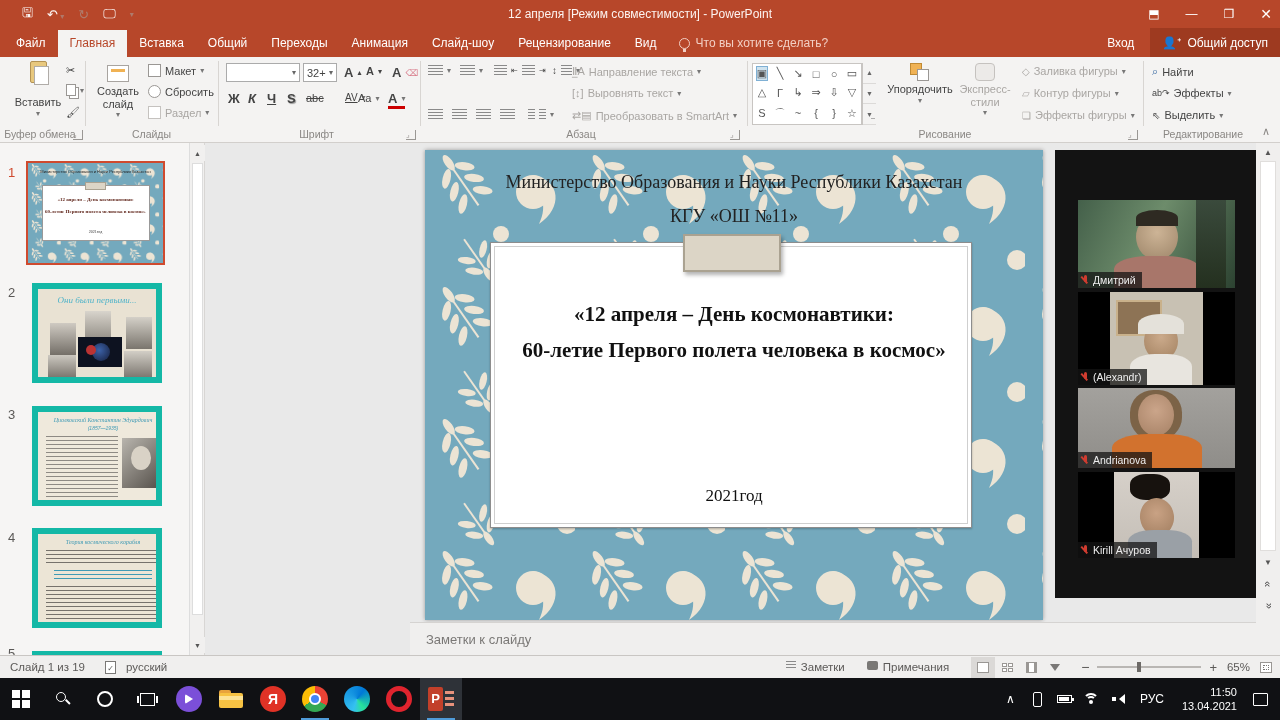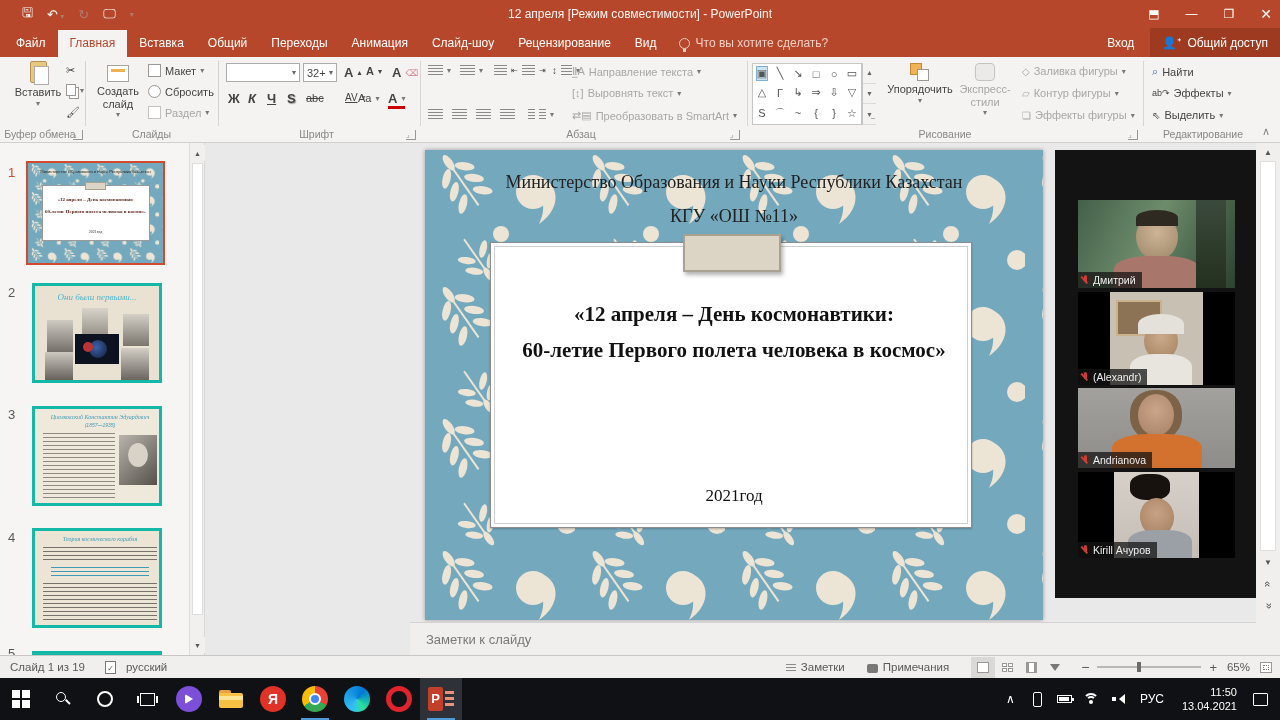--- a/index.html
+++ b/index.html
@@ -40,21 +40,21 @@
 .gal-scroll{position:absolute;width:14px;display:flex;flex-direction:column;border-left:1px solid #c8c5c2}
 .gal-scroll span{flex:1;display:flex;align-items:center;justify-content:center;font-size:7px;color:#666;background:#f4f3f2;border-bottom:1px solid #dcdad8}
 .clip-ico{width:17px;height:22px;background:#e8c87e;border:1px solid #b49354;border-radius:2px;position:relative}
 .clip-ico:after{content:"";position:absolute;left:3px;top:4px;width:13px;height:17px;background:#fff;border:1px solid #b0aca8}
 .slide-ico{width:22px;height:17px;background:#fff;border:1px solid #a8a4a0;position:relative}
 .slide-ico:after{content:"";position:absolute;left:3px;top:3px;right:3px;height:3px;background:#f0b254}
 .sq-ico{width:13px;height:13px;border:1px solid #9a9794;background:#fff;display:inline-block}
 
 .thumbs{position:absolute;left:0;top:143px;width:205px;height:512px;background:#f6f5f4;border-right:1px solid #d8d6d4}
 .tnum{position:absolute;left:8px;font-size:13px;color:#5a5856}
-.tframe{position:absolute;background:#fff;border:3px solid #14b8a6;overflow:hidden}
+.tframe{position:absolute;background:#fff;border:6px solid #14b8a6;overflow:hidden}
 .tframe.sel{border:2px solid #cf4a2e}
 .vscroll{position:absolute;width:15px;background:#f1f0ef;border-left:1px solid #ddd}
 .vbtn{width:15px;height:16px;display:flex;align-items:center;justify-content:center;font-size:7px;color:#555;background:#f1f0ef}
 .vtrack{position:absolute;left:2px;width:11px;background:#fff;border:1px solid #ddd}
 
 .editor{position:absolute;left:205px;top:143px;width:1075px;height:512px;background:#e9e9e9}
 .slide-canvas{position:absolute;left:220px;top:7px;width:618px;height:470px;box-shadow:0 0 4px rgba(0,0,0,.35);overflow:hidden;background:#74a9bd}
 .slide-head{position:absolute;left:0;width:100%;text-align:center;font-family:"Liberation Serif",serif;color:#222;font-size:18px}
 .tbox{position:absolute;left:65px;top:92px;width:482px;height:286px;background:#fff;border:1px solid #8d8d8d;box-shadow:0 1px 2px rgba(0,0,0,.25)}
 .tbox:after{content:"";position:absolute;inset:3px;border:1px solid #cfcfcf}
@@ -70,21 +70,21 @@
 .videos{position:absolute;left:1055px;top:150px;width:201px;height:448px;background:#131313}
 .vtile{position:absolute;left:23px;width:157px;overflow:hidden;background:#000}
 .vname{position:absolute;left:0;bottom:0;background:rgba(20,20,20,.75);color:#eee;font-size:10.5px;padding:2px 6px 2px 4px;display:flex;align-items:center;gap:4px;white-space:nowrap}
 .mic{position:relative;width:7px;height:11px;display:inline-block}
 .mic:before{content:"";position:absolute;left:2px;top:0;width:3px;height:7px;background:#d03c30;border-radius:2px}
 .mic:after{content:"";position:absolute;left:0;top:1px;width:9px;height:1.5px;background:#d03c30;transform:rotate(48deg);transform-origin:left top}
 .head{position:absolute;border-radius:50%}
 .torso{position:absolute;border-radius:40% 40% 0 0}
 
 .statusbar{position:absolute;left:0;top:655px;width:1280px;height:23px;background:#f0efee;border-top:1px solid #c9c6c3;font-size:11.5px;color:#5c5a58;display:flex;align-items:center}
-.sb-item{display:flex;align-items:flex-end;gap:5px;white-space:nowrap}
+.sb-item{display:flex;align-items:flex-start;gap:5px;white-space:nowrap}
 .viewbtn{width:24px;height:21px;display:flex;align-items:center;justify-content:center;color:#5c5a58}
 .viewbtn.on{background:#dbd9d7}
 .zoomtrack{position:relative;width:104px;height:2px;background:#b9b6b3}
 .zoomthumb{position:absolute;top:-4px;width:4px;height:10px;background:#6d6a67}
 
 .taskbar{position:absolute;left:0;top:678px;width:1280px;height:42px;background:#101114;display:flex;align-items:center;color:#fff}
 .tb-slot{width:42px;height:42px;display:flex;align-items:center;justify-content:center;position:relative}
 .tb-slot.open:after{content:"";position:absolute;left:7px;right:7px;bottom:0;height:2px;background:#4f9bd8}
 .tb-slot.active{background:#2e3238}
 .winlogo{display:grid;grid-template-columns:8px 8px;grid-template-rows:8px 8px;gap:1.5px}
@@ -148,21 +148,21 @@
         <span>👤⁺</span>
         <span>Общий доступ</span>
       </span>
     </div>
   </div>
 
   <div class="ribbon">
 
     <div class="bigbtn" style="left:12px;top:4px;width:52px">
       <span class="clip-ico"></span>
-      <span style="margin-top:3px">Вставить</span>
+      <span style="margin-top:13px">Вставить</span>
         <span class="dd">▾</span>
     </div>
     <div class="smallbtn" style="left:66px;top:7px">✂</div>
     <div class="smallbtn" style="left:66px;top:27px">
         <span class="sq-ico" style="width:10px;height:12px;box-shadow:3px 3px 0 -1px #fff,3px 3px 0 0 #9a9794"></span>
         <span class="dd">▾</span>
       </div>
     <div class="smallbtn" style="left:66px;top:49px">🖌</div>
     <div class="glabel" style="left:0;width:80px">Буфер обмена</div>
     <div class="launch" style="left:73px">⌟</div>

